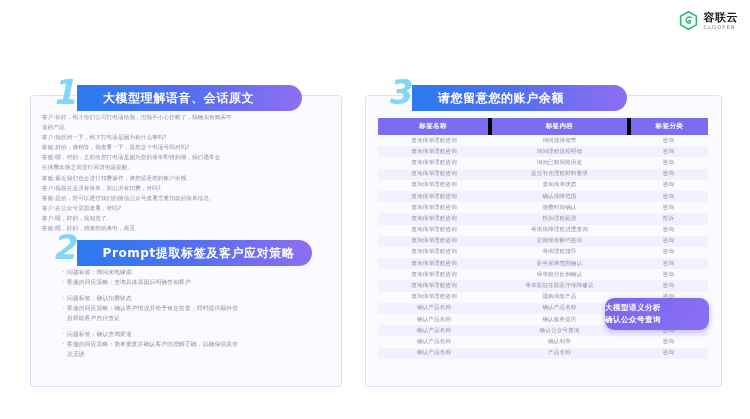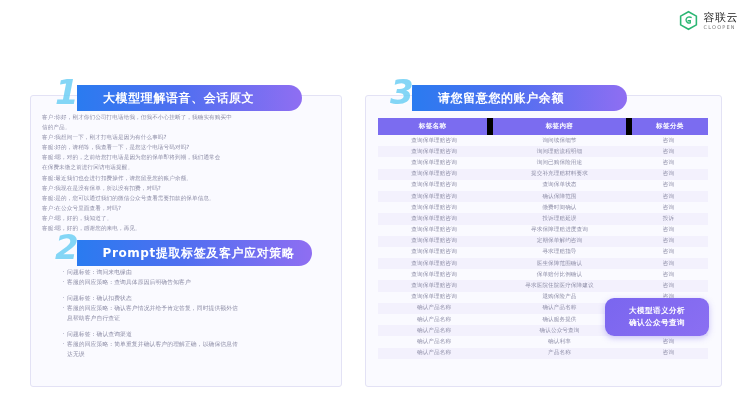--- a/index.html
+++ b/index.html
@@ -7,21 +7,21 @@
     width:750px;height:419px;overflow:hidden;
     background:#ffffff;
     font-family:"DejaVu Sans","Liberation Sans",sans-serif;
     position:relative;
   }
   
   .logo{position:absolute;top:10px;right:12px;display:flex;align-items:center;gap:5px;}
   .logo-mark{width:21px;height:21px;position:relative;}
   .logo-mark svg{display:block;}
   .logo-text{display:flex;flex-direction:column;line-height:1;}
-  .logo-cn{font-size:11px;font-weight:normal;color:#1a1a1a;letter-spacing:.5px;}
+  .logo-cn{font-size:11px;font-weight:bold;color:#1a1a1a;letter-spacing:.5px;}
   .logo-en{font-size:5px;color:#7a7a7a;letter-spacing:1.2px;margin-top:2px;}
 
   
   .panel{
     position:absolute;
     background:#fafaff;
     border:1px solid #e3e2f5;
     border-radius:3px;
   }
   #panel-left{left:30px;top:95px;width:310px;height:290px;}
@@ -82,42 +82,42 @@
   #tbl{
     position:absolute;left:378px;top:118px;width:330px;
     border-collapse:collapse;
   }
   #tbl th{
     background:#7b6cf0;
     color:#ffffff;
     font-size:6.6px;font-weight:bold;
     padding:4px 0;
     letter-spacing:.3px;
-    border-right:6px solid #000000;
+    border-right:4px solid #000000;
   }
   #tbl th:last-child{border-right:none;}
   #tbl td{
     font-size:5.6px;
     color:#8f8fa8;
     padding:1.6px 0;
     text-align:center;
     letter-spacing:.1px;
     white-space:nowrap;
   }
   #tbl tbody tr:nth-child(even){background:#f3f1fd;}
   #tbl .c0{width:34%;}
   #tbl .c1{width:42%;}
   #tbl .c2{width:24%;}
 
   
   #callout{
-    position:absolute;left:605px;top:298px;width:104px;height:38px;
+    position:absolute;left:605px;top:298px;width:104px;height:32px;
     background:linear-gradient(135deg,#7a66ef 0%,#8b6ff2 100%);
     border-radius:9px;
-    display:flex;flex-direction:column;align-items:center;justify-content:center;
+    display:flex;flex-direction:column;align-items:flex-start;justify-content:center;
     box-shadow:0 2px 6px rgba(110,90,230,.35);
   }
   #callout span{
     font-size:7.6px;font-weight:bold;color:#fff;line-height:12px;letter-spacing:.4px;
   }
 </style>
 </head>
 <body>
 
 <div class="logo">

